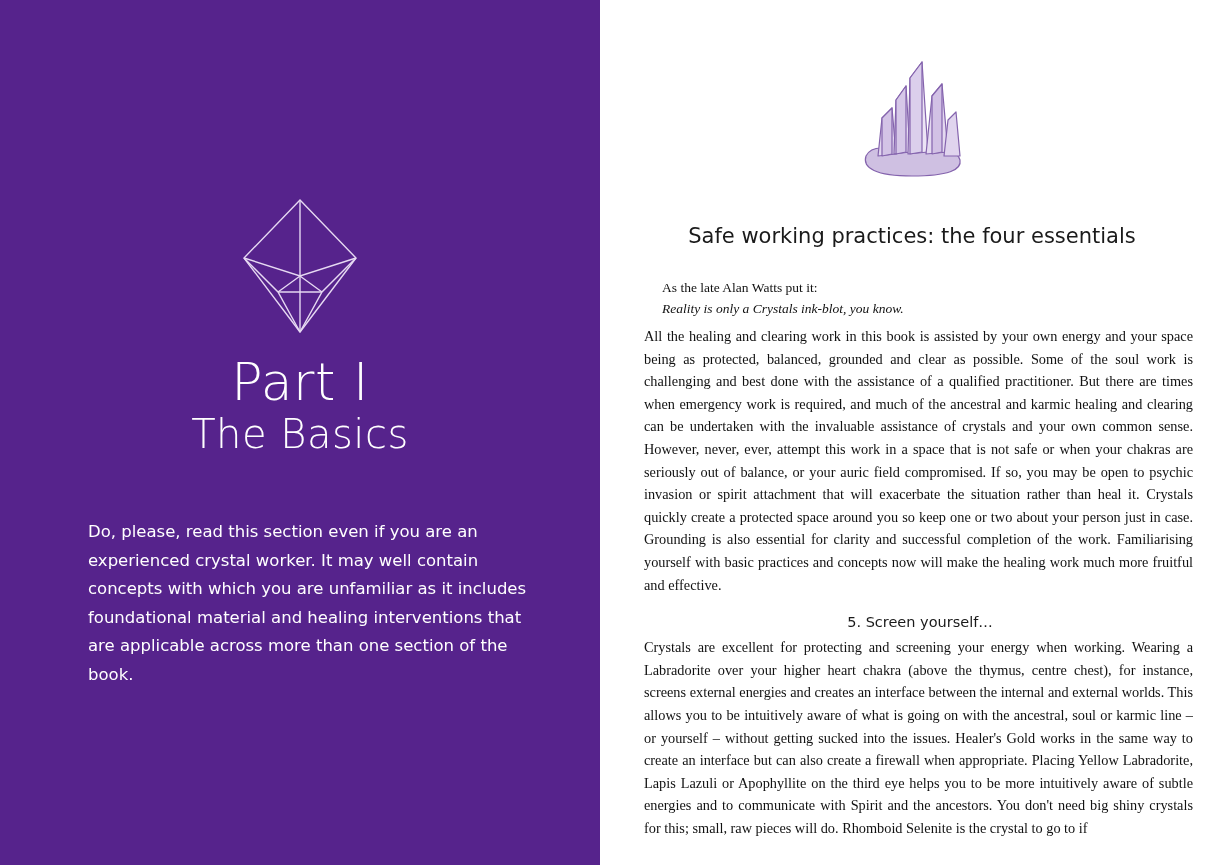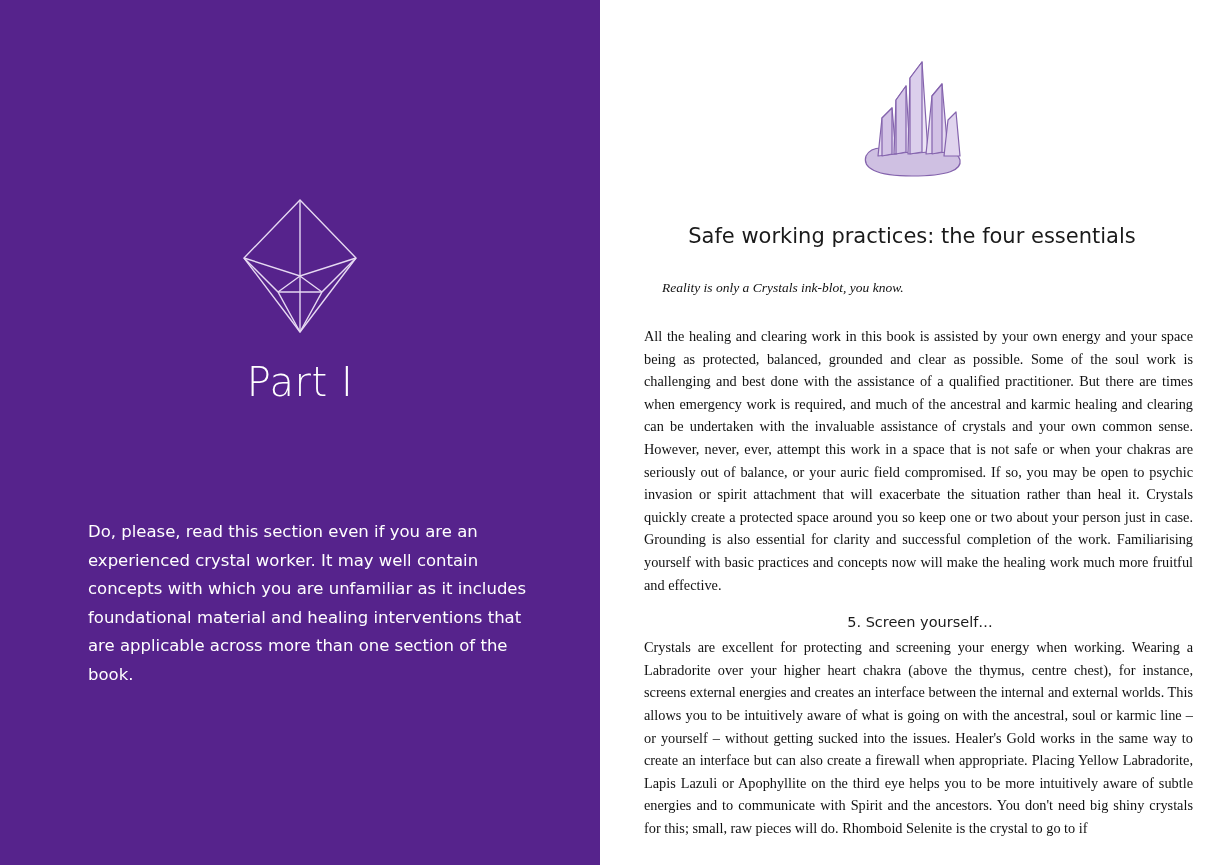--- a/index.html
+++ b/index.html
@@ -43,21 +43,21 @@
     position: absolute;
     left: 0;
     right: 0;
     top: 356px;
     text-align: center;
     font-family: "DejaVu Sans", sans-serif;
     font-weight: 300;
     letter-spacing: 0.5px;
   }
   .part-title-line1 {
-    font-size: 40px;
+    font-size: 52px;
     line-height: 52px;
     color: #ffffff;
   }
   .part-title-line2 {
     font-size: 40px;
     line-height: 52px;
     color: #ffffff;
   }
   .part-note {
     position: absolute;
@@ -151,20 +151,21 @@
           <path d="M6 62 L40 96 L62 136"></path>
           <path d="M118 62 L84 96 L62 136"></path>
           <path d="M40 96 L62 80 L84 96"></path>
           <path d="M40 96 L84 96"></path>
         </g>
       </svg>
     </div>
 
     <div class="part-title-block">
       <div class="part-title-line1">Part I</div>
+      <div class="part-title-line2">The Basics</div>
     </div>
 
     <div class="part-note">Do, please, read this section even if you are an experienced crystal worker. It may well contain concepts with which you are unfamiliar as it includes foundational material and healing interventions that are applicable across more than one section of the book.</div>
   </div>
 
   <div class="right-page">
 
     <div class="crystal-ornament">
       <svg width="120" height="125" viewBox="0 0 120 125" aria-hidden="true">
         <g fill="#d9cbe8" stroke="#8463ad" stroke-width="1.2" stroke-linejoin="round">
@@ -184,20 +185,21 @@
           <path d="M80 40 L90 28 L90 96 L80 98 Z" fill="#d2c1e5"></path>
 
           <path d="M92 100 L96 64 L104 56 L108 100 Z" fill="#e0d4ee"></path>
         </g>
       </svg>
     </div>
 
     <div class="chapter-heading">Safe working practices: the four essentials</div>
 
     <div class="epigraph">
+      <div>As the late Alan Watts put it:</div>
       <div class="quote">Reality is only a Crystals ink-blot, you know.</div>
     </div>
 
     <div class="body-col">
       <p>All the healing and clearing work in this book is assisted by your own energy and your space being as protected, balanced, grounded and clear as possible. Some of the soul work is challenging and best done with the assistance of a qualified practitioner. But there are times when emergency work is required, and much of the ancestral and karmic healing and clearing can be undertaken with the invaluable assistance of crystals and your own common sense. However, never, ever, attempt this work in a space that is not safe or when your chakras are seriously out of balance, or your auric field compromised. If so, you may be open to psychic invasion or spirit attachment that will exacerbate the situation rather than heal it. Crystals quickly create a protected space around you so keep one or two about your person just in case. Grounding is also essential for clarity and successful completion of the work. Familiarising yourself with basic practices and concepts now will make the healing work much more fruitful and effective.</p>
       <div class="section-subhead">5. Screen yourself…</div>
       <p>Crystals are excellent for protecting and screening your energy when working. Wearing a Labradorite over your higher heart chakra (above the thymus, centre chest), for instance, screens external energies and creates an interface between the internal and external worlds. This allows you to be intuitively aware of what is going on with the ancestral, soul or karmic line – or yourself – without getting sucked into the issues. Healer's Gold works in the same way to create an interface but can also create a firewall when appropriate. Placing Yellow Labradorite, Lapis Lazuli or Apophyllite on the third eye helps you to be more intuitively aware of subtle energies and to communicate with Spirit and the ancestors. You don't need big shiny crystals for this; small, raw pieces will do. Rhomboid Selenite is the crystal to go to if</p>
     </div>
 
   </div>

